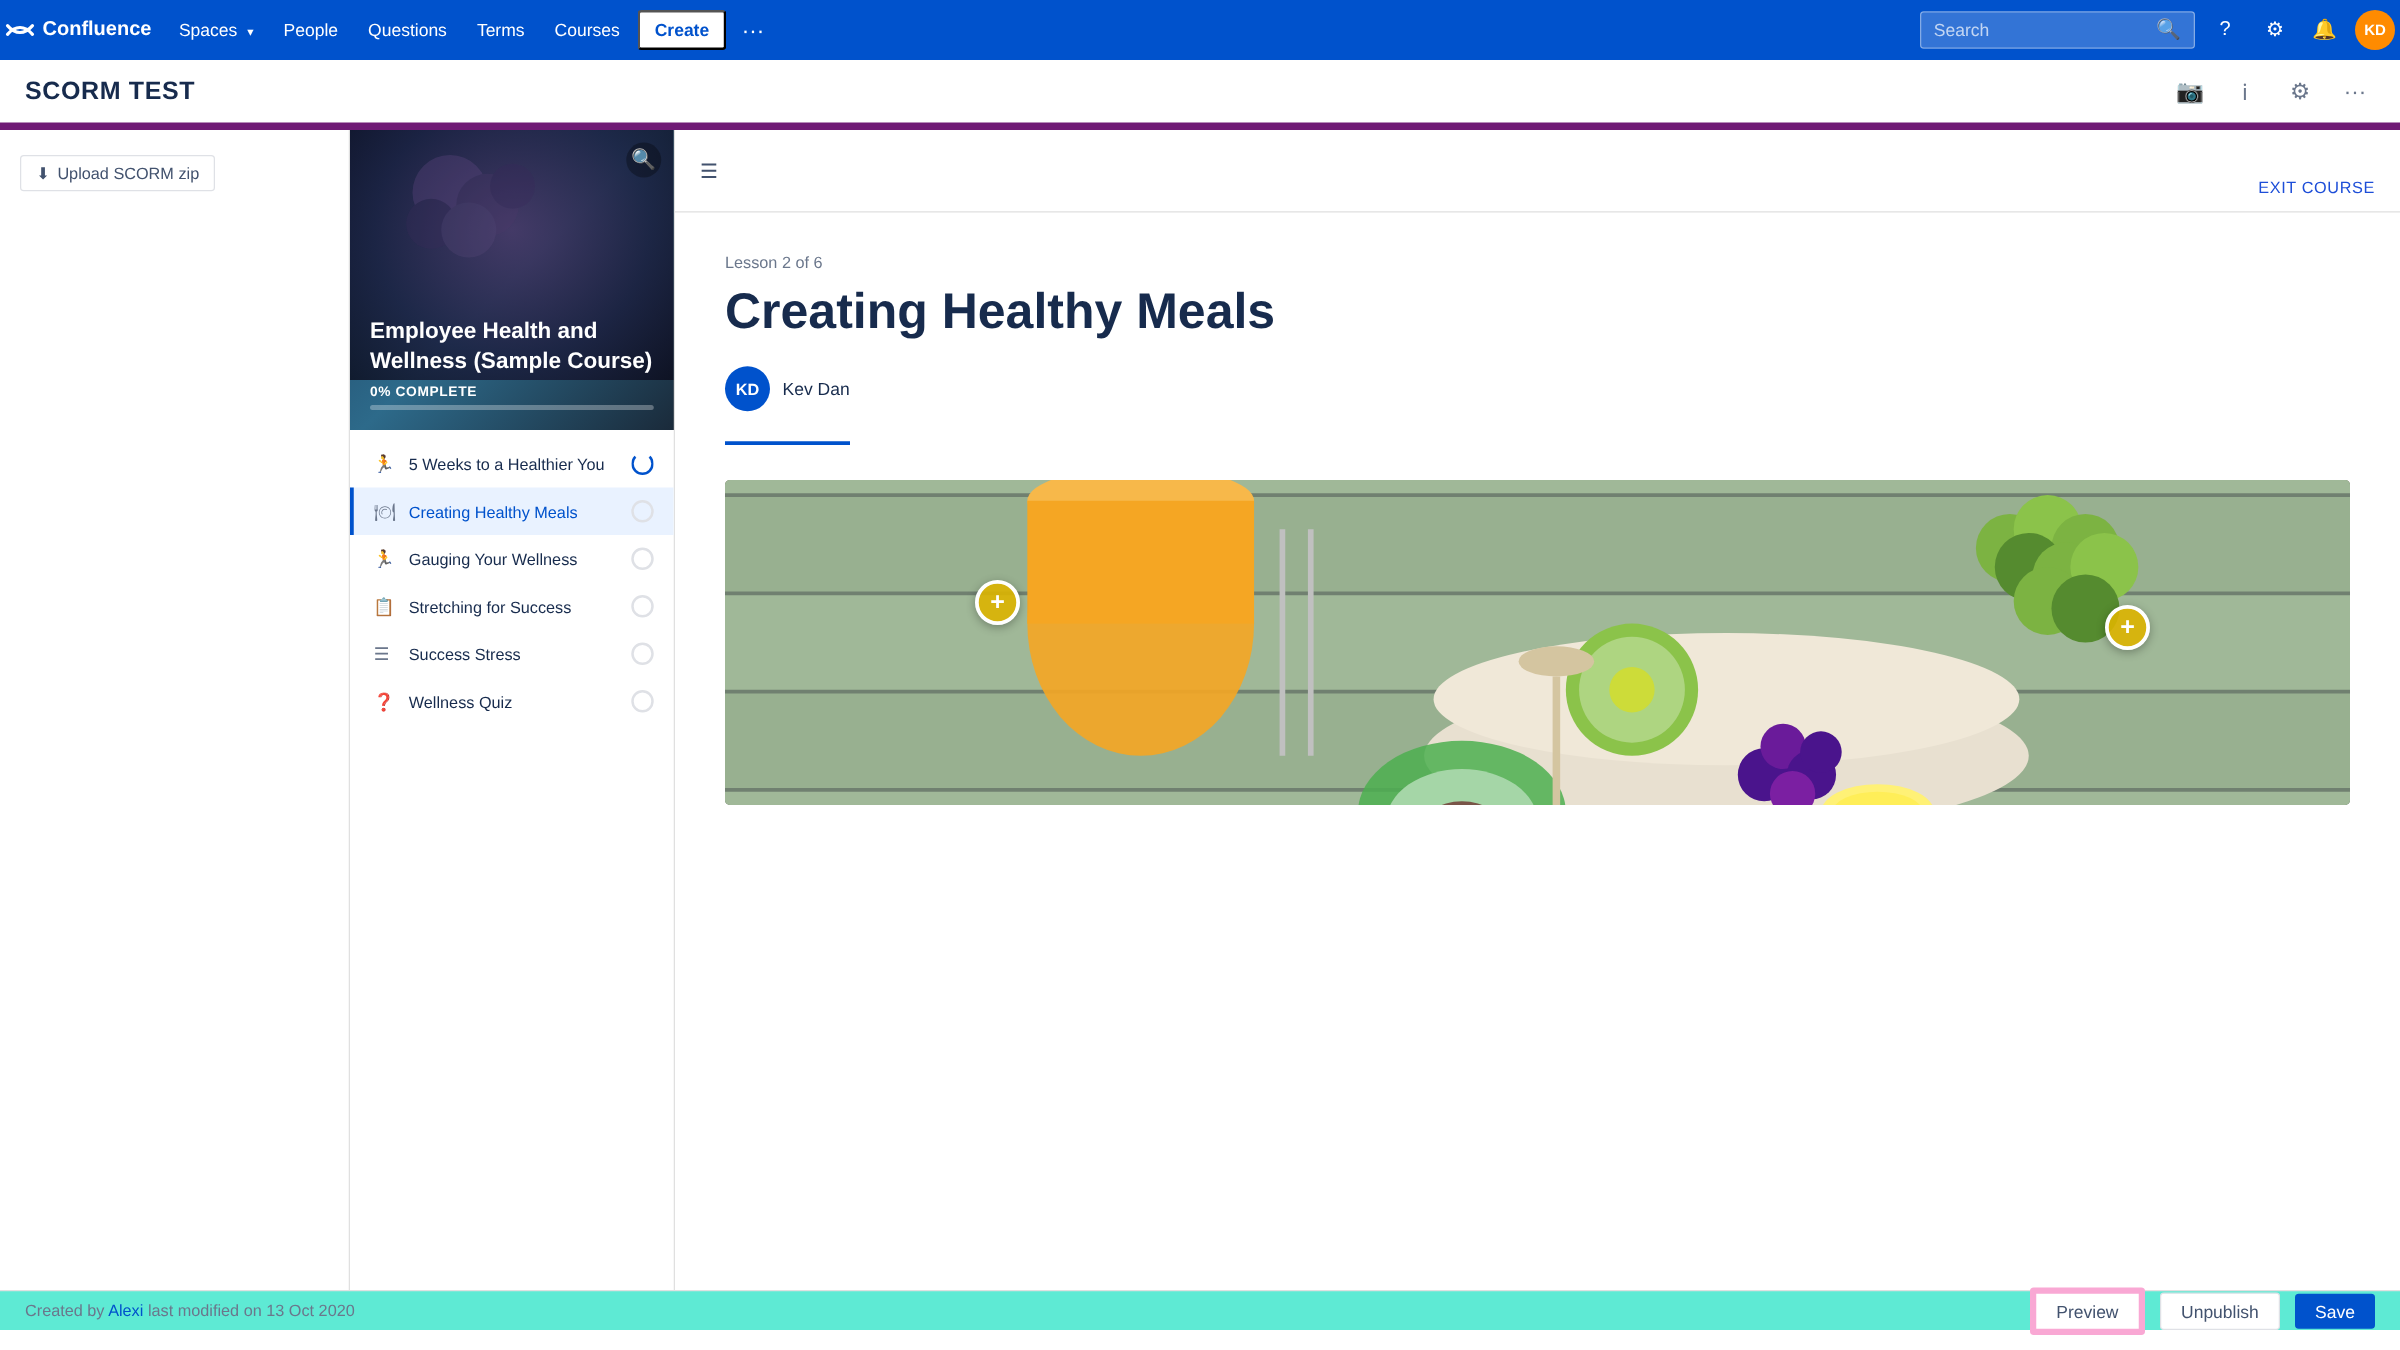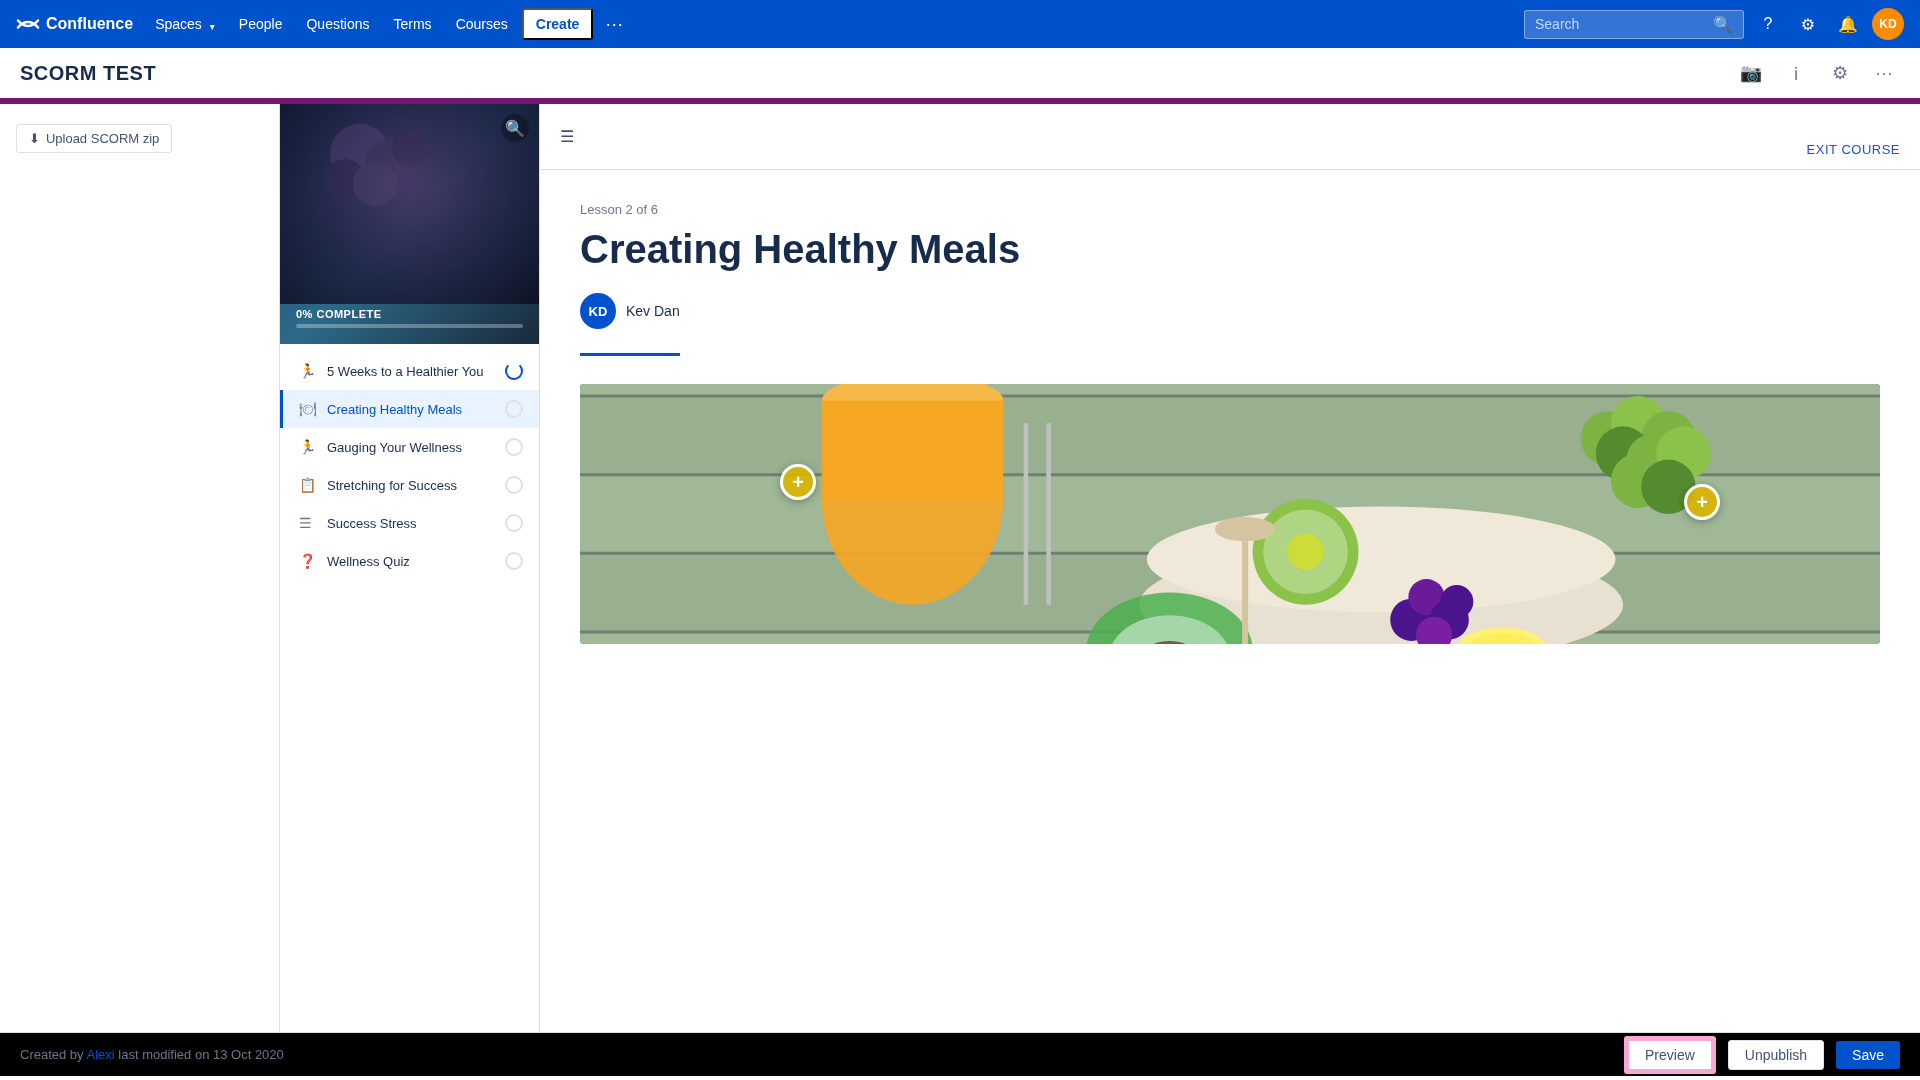--- a/index.html
+++ b/index.html
@@ -4,21 +4,21 @@
   <style>
     * { margin: 0; padding: 0; box-sizing: border-box; }
     body { font-family: -apple-system, BlinkMacSystemFont, 'Segoe UI', Arial, sans-serif; background: #fff; width: 1920px; height: 1080px; overflow: hidden; }
 
     
     .top-nav {
       background: #0052CC;
       height: 48px;
       display: flex;
       align-items: center;
-      padding: 0 16px;
+      padding: 0 4px;
       gap: 4px;
       position: relative;
       z-index: 100;
     }
     .nav-logo {
       display: flex;
       align-items: center;
       gap: 6px;
       color: #fff;
       font-weight: bold;
@@ -407,26 +407,26 @@
       justify-content: center;
       cursor: pointer;
       font-size: 20px;
       color: #fff;
       font-weight: bold;
       box-shadow: 0 2px 8px rgba(0,0,0,0.3);
     }
 
     
     .bottom-bar {
-      height: 44px;
+      height: 32px;
       border-top: 1px solid #e0e0e0;
       display: flex;
       align-items: center;
       padding: 0 20px;
-      background: #000000;
+      background: #5eead4;
       gap: 12px;
     }
     .bottom-bar-text {
       font-size: 13px;
       color: #6B778C;
       margin-right: auto;
     }
     .bottom-bar-text a {
       color: #0052CC;
       text-decoration: none;
@@ -530,20 +530,21 @@
         <div class="course-hero-fruits"></div>
 
         <svg style="position:absolute;top:10px;left:20px;opacity:0.3;" width="200" height="160" viewBox="0 0 200 160">
           <circle cx="60" cy="40" r="30" fill="#6B4E8B"></circle>
           <circle cx="90" cy="50" r="25" fill="#4E3B6B"></circle>
           <circle cx="45" cy="65" r="20" fill="#3B2B5B"></circle>
           <circle cx="75" cy="70" r="22" fill="#5B4A7B"></circle>
           <circle cx="110" cy="35" r="18" fill="#3B2A5B"></circle>
         </svg>
         <div class="hero-search-icon">🔍</div>
+        <div class="course-hero-title">Employee Health and Wellness (Sample Course)</div>
         <div class="course-progress-bar-container">
           <div class="progress-label">0% COMPLETE</div>
           <div class="progress-bar">
             <div class="progress-fill"></div>
           </div>
         </div>
       </div>
 
       <div class="course-menu">
 

